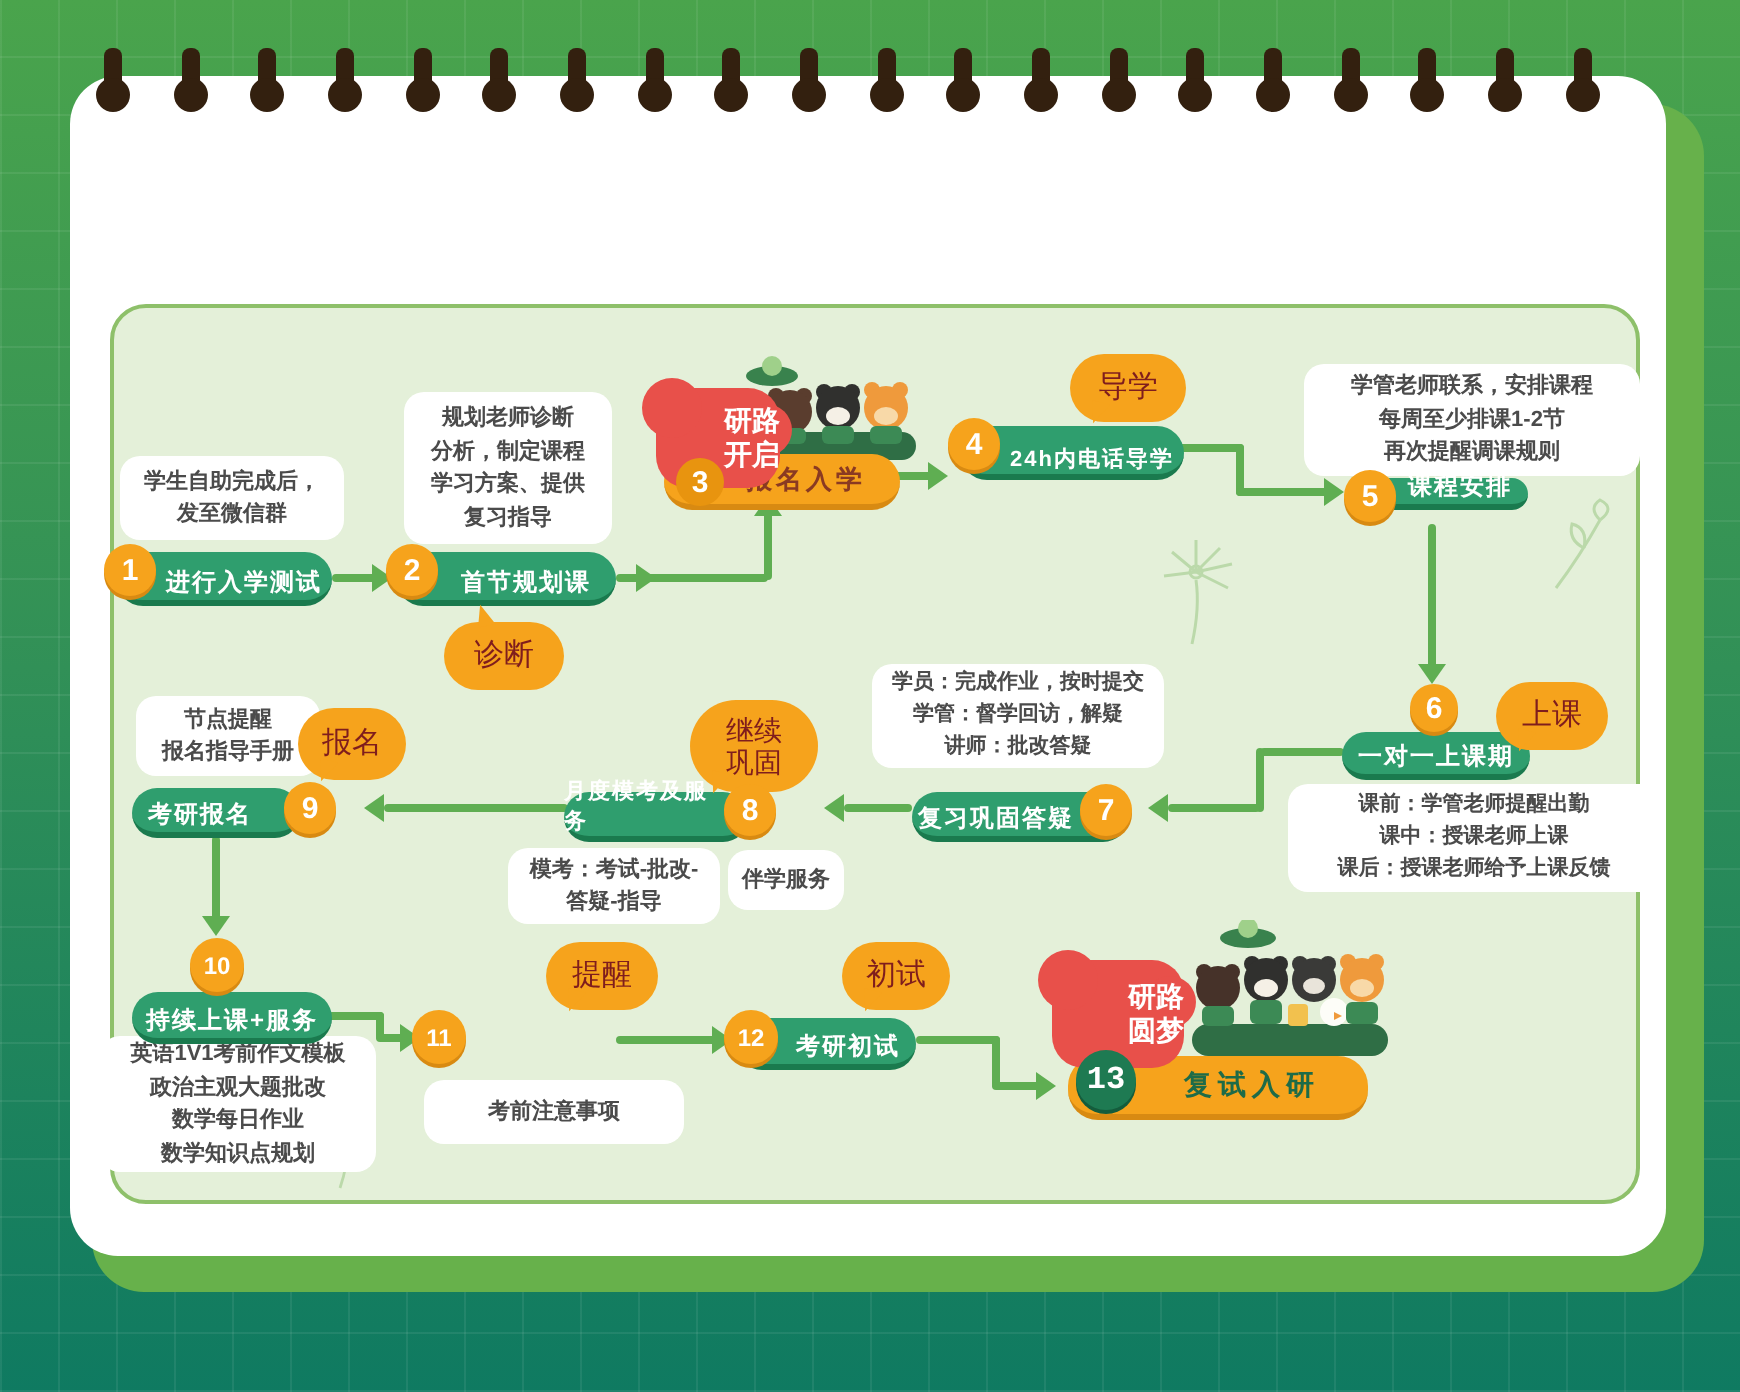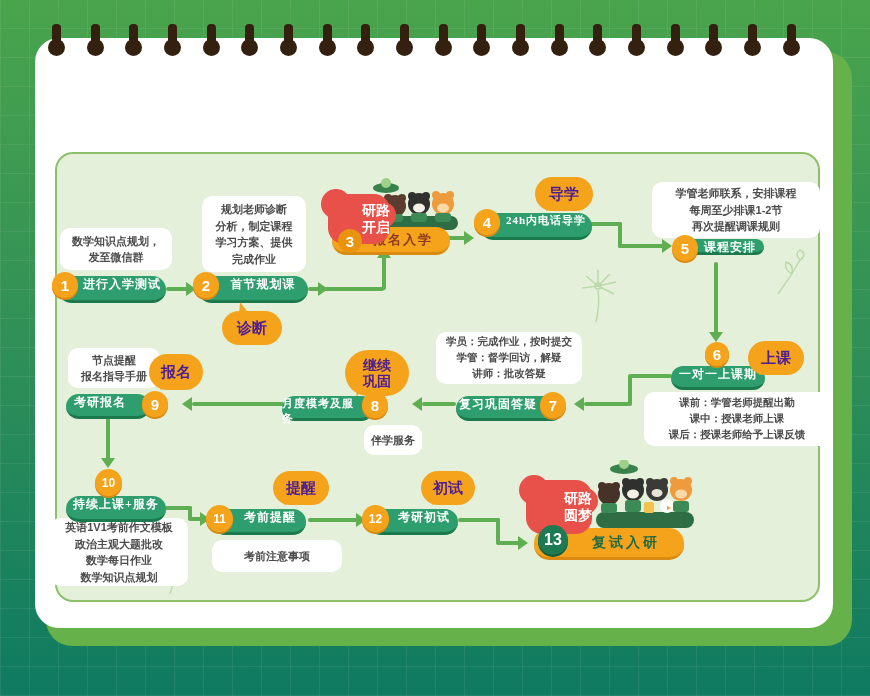--- a/index.html
+++ b/index.html
@@ -16,35 +16,35 @@
     border:2px solid #8ec06a;border-radius:18px;box-sizing:border-box;}
   .pegs{left:52px;top:24px;width:744px;display:flex;justify-content:space-between;z-index:6;}
   .peg{width:9px;height:22px;background:#33200f;border-radius:4px;position:relative;}
   .peg::after{content:'';position:absolute;left:-4px;top:15px;width:17px;height:17px;border-radius:50%;background:#33200f;}
   .title-pill{left:260px;top:88px;width:322px;height:52px;z-index:7;
     background:linear-gradient(100deg,#5eb157 0%,#2e8c4a 100%);border-radius:28px;
     display:flex;align-items:center;justify-content:center;color:#fff;font-size:31px;
     font-weight:800;letter-spacing:5px;}
   
   .pillg{background:#2f9e6e;border-bottom:3px solid #1a7a4e;border-radius:14px;color:#fff;
-    font-size:12px;font-weight:700;display:flex;align-items:flex-start;justify-content:center;
-    letter-spacing:1px;z-index:3;box-sizing:border-box;font-family:Liberation Serif, serif;}
+    font-size:12px;font-weight:700;display:flex;align-items:flex-end;justify-content:center;
+    letter-spacing:1px;z-index:3;box-sizing:border-box;}
   .pillo{background:#f6a31c;border-bottom:3px solid #d88a12;border-radius:15px;
     font-weight:800;display:flex;align-items:center;justify-content:center;z-index:3;box-sizing:border-box;}
   .numc{background:#f6a31c;border-radius:50%;color:#fff;font-weight:800;font-size:15px;
     display:flex;align-items:center;justify-content:center;z-index:4;box-shadow:0 2px 0 #d88a12;}
   .numc.small{font-size:12px;}
-  .numc.green{background:#1e7a52;box-shadow:0 2px 0 #145c3c;}
+  .numc.green{background:#1e7a52;box-shadow:0 2px 0 #145c3c;font-family:Liberation Mono, monospace;}
   
   .note{background:#fff;border-radius:10px;color:#4b4b4b;font-size:11px;font-weight:600;
     line-height:1.5;display:flex;flex-direction:column;align-items:center;justify-content:center;
     text-align:center;z-index:2;box-sizing:border-box;padding:3px 4px;}
   .note span{display:block;white-space:nowrap;}
   
-  .bubble{background:#f6a31c;border-radius:20px;color:#4c1d95;font-weight:700;font-size:15px;
+  .bubble{background:#f6a31c;border-radius:20px;color:#7f1d1d;font-weight:400;font-size:15px;
     display:flex;flex-direction:column;align-items:center;justify-content:center;line-height:1.15;
     z-index:4;}
   .bubble::after{content:'';position:absolute;bottom:-8px;left:9px;width:0;height:0;
     border:7px solid transparent;border-top:11px solid #f6a31c;border-left-width:3px;
     border-right-width:6px;transform:rotate(14deg);}
   
   .cloud{background:#e8504a;border-radius:16px;color:#fff;font-weight:800;font-size:14px;
     display:flex;flex-direction:column;align-items:flex-end;justify-content:center;line-height:1.25;
     z-index:4;}
   .cloud::before{content:'';position:absolute;left:-7px;top:-5px;width:30px;height:30px;
@@ -158,43 +158,47 @@
 
   <div class="abs hline" data-name="arrow-11-12" style="left:308px;top:518px;width:52px"></div>
   <div class="abs ah ah-right" data-name="arrowhead-icon" style="left:356px;top:513px"></div>
 
   <div class="abs hline" data-name="arrow-12-13-h1" style="left:458px;top:518px;width:42px"></div>
   <div class="abs vline" data-name="arrow-12-13-v" style="left:496px;top:518px;height:26px"></div>
   <div class="abs hline" data-name="arrow-12-13-h2" style="left:496px;top:541px;width:26px"></div>
   <div class="abs ah ah-right" data-name="arrowhead-icon" style="left:518px;top:536px"></div>
 
   <div class="abs note" data-name="note-entry-test" style="left:60px;top:228px;width:112px;height:42px">
-    <span>数学知识点规划，</span>
+    <span>学生自助完成后，</span>
       <span>发至微信群</span>
   </div>
   <div class="abs note" data-name="note-planning-class" style="left:202px;top:196px;width:104px;height:76px">
     <span>规划老师诊断</span>
       <span>分析，制定课程</span>
       <span>学习方案、提供</span>
-      <span>完成作业</span>
+      <span>复习指导</span>
   </div>
   <div class="abs note" data-name="note-course-arrange" style="left:652px;top:182px;width:168px;height:56px">
     <span>学管老师联系，安排课程</span>
       <span>每周至少排课1-2节</span>
       <span>再次提醒调课规则</span>
   </div>
   <div class="abs note" data-name="note-review-qa" style="left:436px;top:332px;width:146px;height:52px;font-size:10.5px">
     <span>学员：完成作业，按时提交</span>
       <span>学管：督学回访，解疑</span>
       <span>讲师：批改答疑</span>
   </div>
   <div class="abs note" data-name="note-class-period" style="left:644px;top:392px;width:186px;height:54px;font-size:10.5px">
     <span>课前：学管老师提醒出勤</span>
       <span>课中：授课老师上课</span>
       <span>课后：授课老师给予上课反馈</span>
+  </div>
+  <div class="abs note" data-name="note-mock-exam" style="left:254px;top:424px;width:106px;height:38px">
+    <span>模考：考试-批改-</span>
+      <span>答疑-指导</span>
   </div>
   <div class="abs note" data-name="note-study-companion" style="left:364px;top:425px;width:58px;height:30px">
     <span>伴学服务</span>
   </div>
   <div class="abs note" data-name="note-registration-guide" style="left:68px;top:348px;width:92px;height:40px">
     <span>节点提醒</span>
       <span>报名指导手册</span>
   </div>
   <div class="abs note" data-name="note-continuous-service" style="left:50px;top:518px;width:138px;height:68px">
     <span>英语1V1考前作文模板</span>
@@ -297,23 +301,20 @@
 
   <div class="abs numc small" data-name="step-10-number" style="left:95px;top:469px;width:27px;height:27px">10</div>
   <div class="abs pillg" data-name="step-10-pill" style="left:66px;top:496px;width:100px;height:26px">
     <span>持续上课+服务</span>
   </div>
 
   <div class="abs bubble" data-name="remind-bubble" style="left:273px;top:471px;width:56px;height:34px">
     <span>提醒</span>
   </div>
   <div class="abs numc small" data-name="step-11-number" style="left:206px;top:505px;width:27px;height:27px">11</div>
-  <div class="abs pillg" data-name="step-11-pill" style="left:212px;top:509px;width:94px;height:26px;padding-left:22px">
-    <span>考前提醒</span>
-  </div>
 
   <div class="abs bubble" data-name="first-exam-bubble" style="left:421px;top:471px;width:54px;height:34px">
     <span>初试</span>
   </div>
   <div class="abs numc small" data-name="step-12-number" style="left:362px;top:505px;width:27px;height:27px">12</div>
   <div class="abs pillg" data-name="step-12-pill" style="left:368px;top:509px;width:90px;height:26px;padding-left:22px">
     <span>考研初试</span>
   </div>
 
   <div class="abs cloud" data-name="dream-cloud-badge" style="left:526px;top:480px;width:66px;height:54px">

